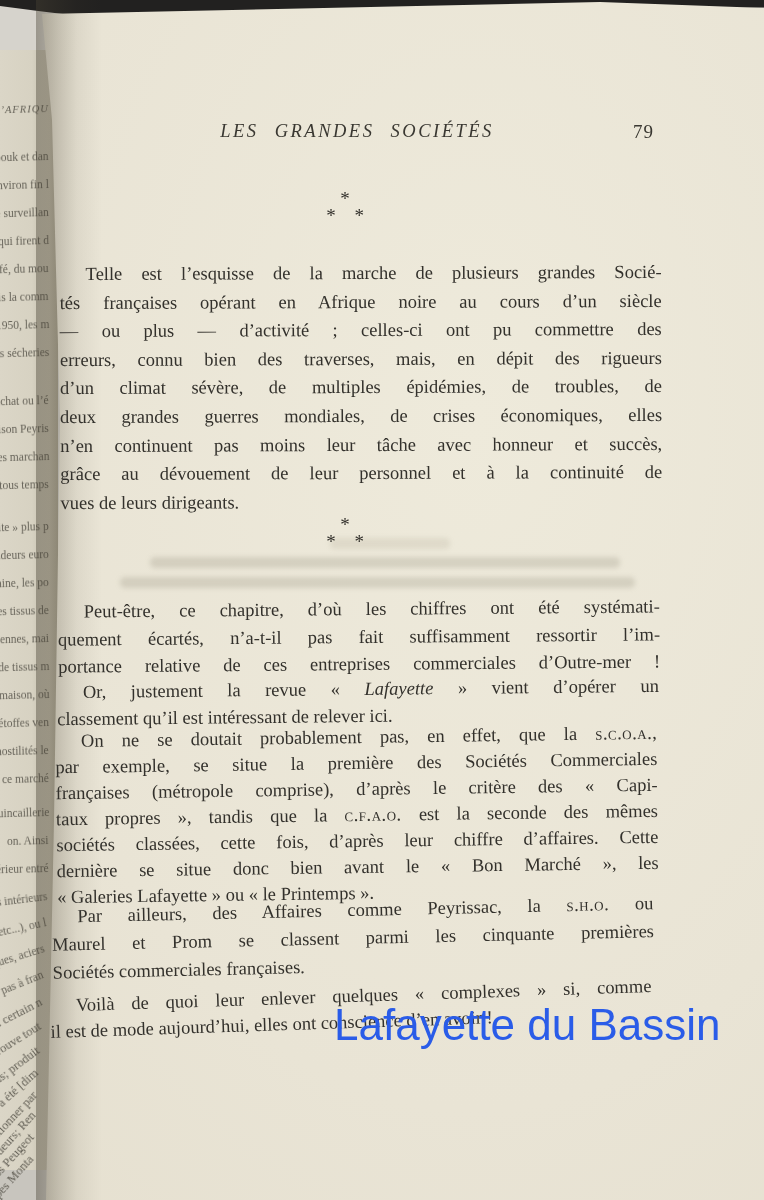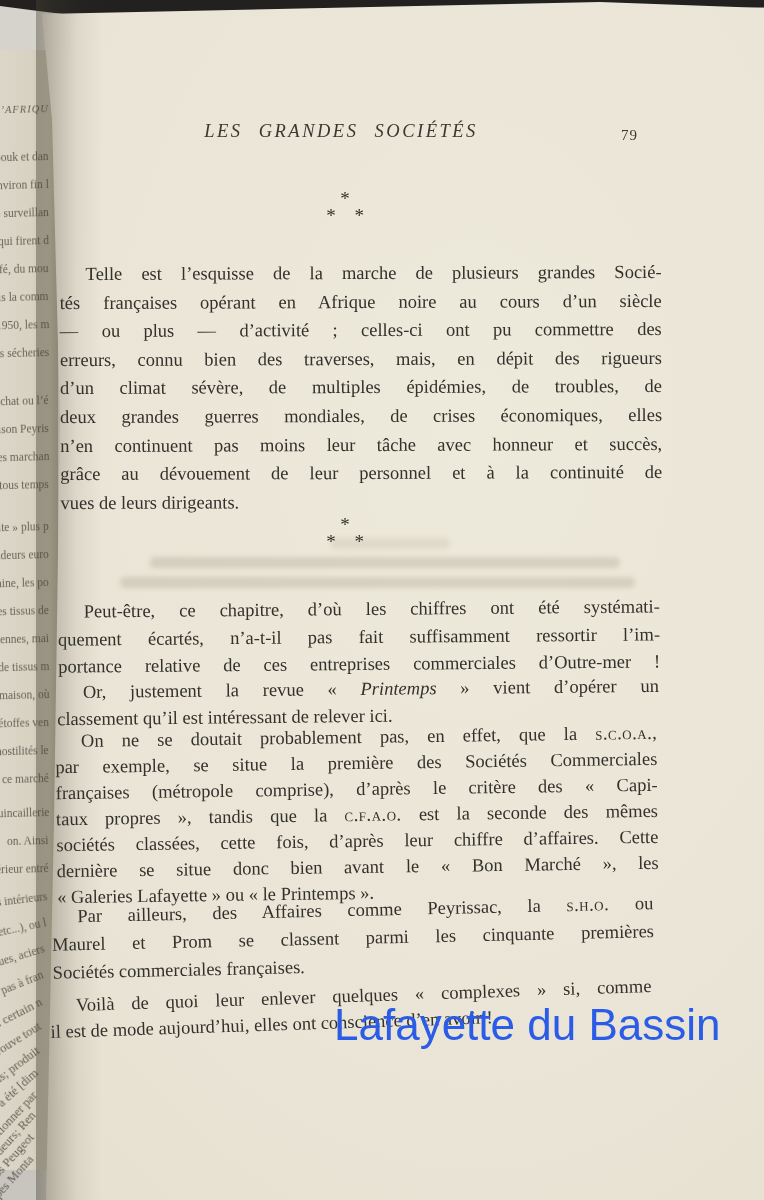--- a/index.html
+++ b/index.html
@@ -21,24 +21,24 @@
 
   
   #spine{position:absolute;left:0;top:0;width:56px;height:1200px;}
   .frag{position:absolute;right:7px;white-space:nowrap;text-align:right;
     font-size:11.5px;color:#514e45;opacity:.85;filter:blur(.35px);
     transform-origin:right center;}
   .frag.head{font-style:italic;letter-spacing:1px;font-size:10.5px;}
 
   
   #text-col{position:absolute;left:60px;top:0;width:602px;height:1200px;color:#33312c;}
-  .running-head{position:absolute;top:121px;left:0;width:100%;height:26px;}
+  .running-head{position:absolute;top:121px;left:16px;width:100%;height:26px;}
   .rh-title{position:absolute;left:50%;transform:translateX(-50%) translateX(-20px);
     font-style:italic;font-size:18.5px;letter-spacing:2.5px;word-spacing:9px;white-space:nowrap;color:#3a3832;}
-  .rh-folio{position:absolute;right:24px;top:0;font-size:15px;letter-spacing:1px;color:#3a3832;margin-top:6px;}
+  .rh-folio{position:absolute;right:24px;top:0;font-size:19px;letter-spacing:1px;color:#3a3832;}
   .ast{position:absolute;left:50%;width:140px;margin-left:-86px;text-align:center;
     font-size:19px;line-height:17px;color:#33312c;}
   .ast .a2{letter-spacing:7px;padding-left:7px;}
   #ast1{top:190px;} #ast2{top:516px;}
   .para{position:absolute;left:0;width:100%;font-size:18.5px;}
   .line{width:100%;}
   .line.just{text-align:justify;text-align-last:justify;}
   .line.indent{text-indent:26px;}
   .sc{font-variant:small-caps;letter-spacing:.5px;}
   .p0{top:259px;line-height:28.6px;transform:rotate(-0.2deg);}
@@ -139,21 +139,21 @@
           <div class="line just">n’en continuent pas moins leur tâche avec honneur et succès,</div>
           <div class="line just">grâce au dévouement de leur personnel et à la continuité de</div>
           <div class="line">vues de leurs dirigeants.</div>
         </div>
         <div class="para p1">
           <div class="line just indent">Peut-être, ce chapitre, d’où les chiffres ont été systémati-</div>
           <div class="line just">quement écartés, n’a-t-il pas fait suffisamment ressortir l’im-</div>
           <div class="line just">portance relative de ces entreprises commerciales d’Outre-mer !</div>
         </div>
         <div class="para p2">
-          <div class="line just indent">Or, justement la revue « <i>Printemps</i> » vient d’opérer un</div>
+          <div class="line just indent">Or, justement la revue « <i>Lafayette</i> » vient d’opérer un</div>
           <div class="line">classement qu’il est intéressant de relever ici.</div>
         </div>
         <div class="para p3">
           <div class="line just indent">On ne se doutait probablement pas, en effet, que la <span class="sc">s.c.o.a.</span>,</div>
           <div class="line just">par exemple, se situe la première des Sociétés Commerciales</div>
           <div class="line just">françaises (métropole comprise), d’après le critère des « Capi-</div>
           <div class="line just">taux propres », tandis que la <span class="sc">c.f.a.o.</span> est la seconde des mêmes</div>
           <div class="line just">sociétés classées, cette fois, d’après leur chiffre d’affaires. Cette</div>
           <div class="line just">dernière se situe donc bien avant le « Bon Marché », les</div>
           <div class="line">« Galeries Lafayette » ou « le Printemps ».</div>

